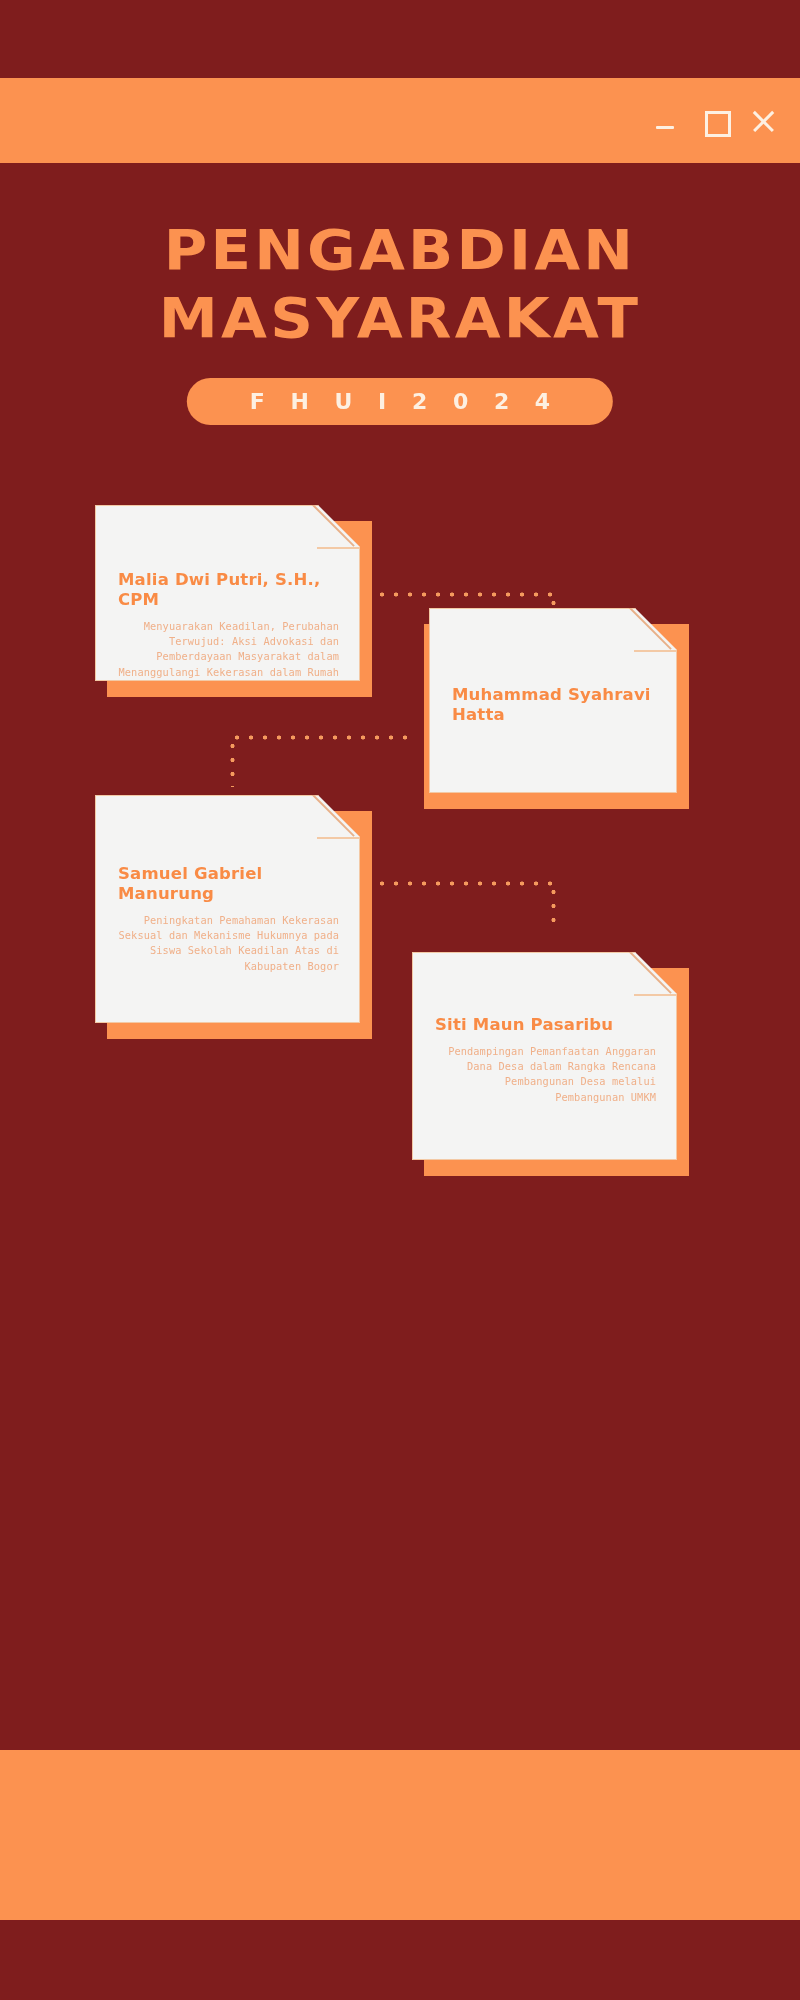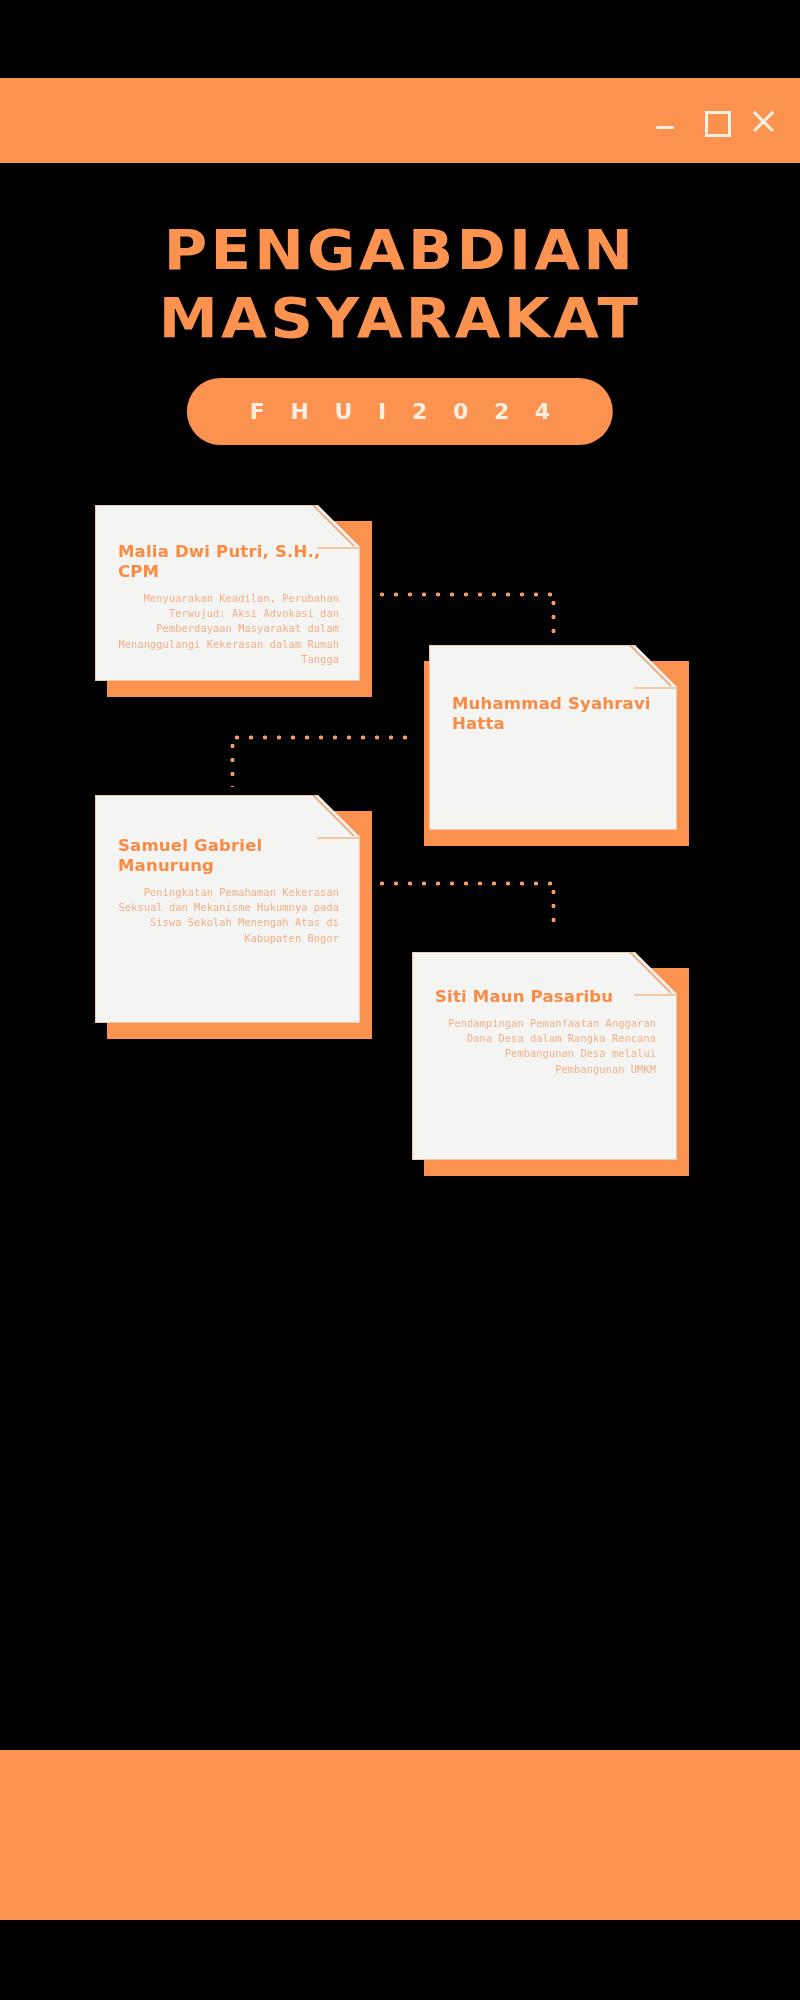--- a/index.html
+++ b/index.html
@@ -10,21 +10,21 @@
     height: 2000px;
     background: #f2f3f4;
     font-family: "Liberation Sans", sans-serif;
     overflow: hidden;
   }
 
   #page {
     position: relative;
     width: 800px;
     height: 2000px;
-    background: #000000;
+    background: #7f1d1d;
   }
 
   
   .bar {
     position: absolute;
     left: 0;
     width: 800px;
     background: #fc9250;
   }
   #titlebar {
@@ -99,21 +99,21 @@
   .title-line + .title-line { margin-top: 12px; }
 
   
   #badge {
     position: absolute;
     top: 378px;
     left: 50%;
     transform: translateX(-50%);
     background: #fc9250;
     border-radius: 999px;
-    padding: 21px 54px;
+    padding: 11px 54px;
     color: #fdf0e2;
     font-family: "DejaVu Sans", sans-serif;
     font-weight: bold;
     font-size: 22px;
     letter-spacing: 9px;
     white-space: nowrap;
     text-indent: 9px;
   }
 
   
@@ -173,33 +173,34 @@
     top: 36px;
   }
   .card-name {
     font-family: "DejaVu Sans", sans-serif;
     font-weight: bold;
     font-size: 16.5px;
     line-height: 20px;
     color: #f98b45;
     letter-spacing: 0.2px;
     margin-bottom: 9px;
+    margin-top: 28px;
   }
   .card-desc {
     font-family: "DejaVu Sans Mono", monospace;
     font-size: 10.3px;
     line-height: 15.2px;
     color: #f0b089;
     letter-spacing: 0.1px;
     text-align: right;
   }
 
   
   #card-1 { left: 95px;  top: 505px; width: 265px; height: 176px; }
-  #card-2 { left: 412px; top: 645px; width: 265px; height: 185px; padding-left: 17px; }
+  #card-2 { left: 412px; top: 608px; width: 265px; height: 185px; padding-left: 17px; }
   #card-3 { left: 95px;  top: 795px; width: 265px; height: 228px; }
   #card-4 { left: 412px; top: 952px; width: 265px; height: 208px; }
 
   #card-2 .card-inner { top: 48px; }
   #card-3 .card-inner { top: 40px; }
   #card-4 .card-inner { top: 34px; }
 
   
   .conn { position: absolute; }
   .conn-h {
@@ -287,21 +288,21 @@
     <div class="conn-v"></div>
   </div>
 
   <div class="card-wrap" id="card-3">
     <div class="card-shadow"></div>
     <div class="card">
       <div class="fold-base"></div>
       <div class="fold-diag"></div>
       <div class="card-inner">
         <div class="card-name">Samuel Gabriel Manurung</div>
-        <div class="card-desc">Peningkatan Pemahaman Kekerasan Seksual dan Mekanisme Hukumnya pada Siswa Sekolah Menengah Atas di Kabupaten Bogor</div>
+        <div class="card-desc">Peningkatan Pemahaman Kekerasan Seksual dan Mekanisme Hukumnya pada Siswa Sekolah Keadilan Atas di Kabupaten Bogor</div>
       </div>
     </div>
   </div>
 
   <div class="conn" id="conn-3">
     <div class="conn-h"></div>
     <div class="conn-v"></div>
   </div>
 
   <div class="card-wrap" id="card-4">

